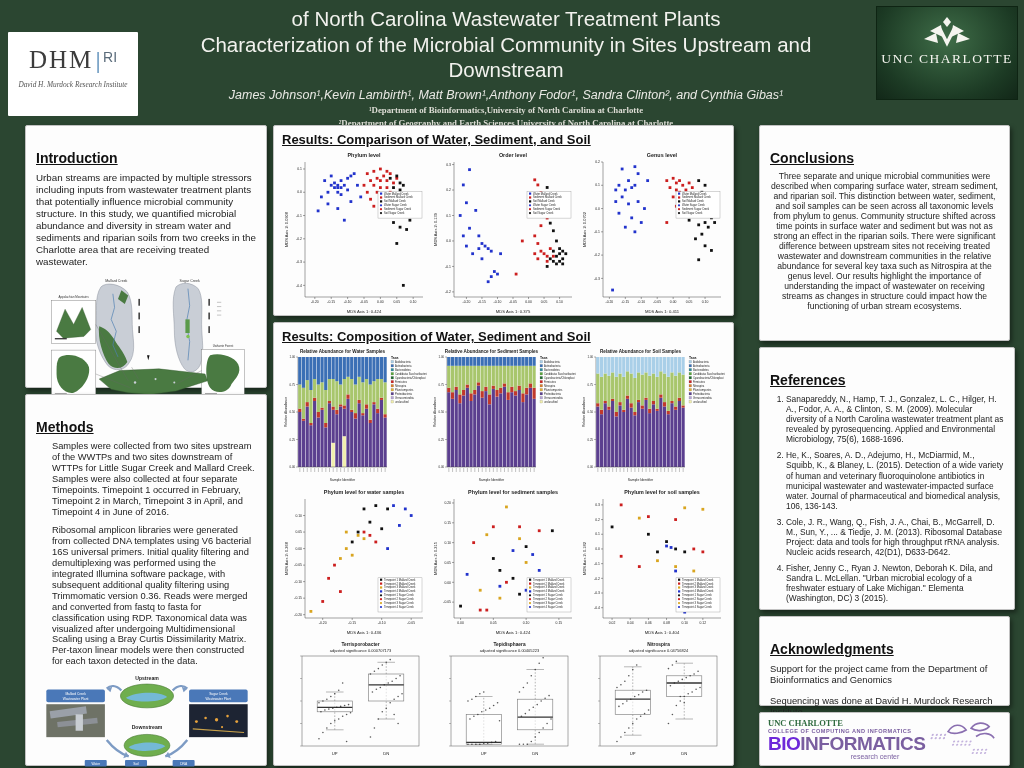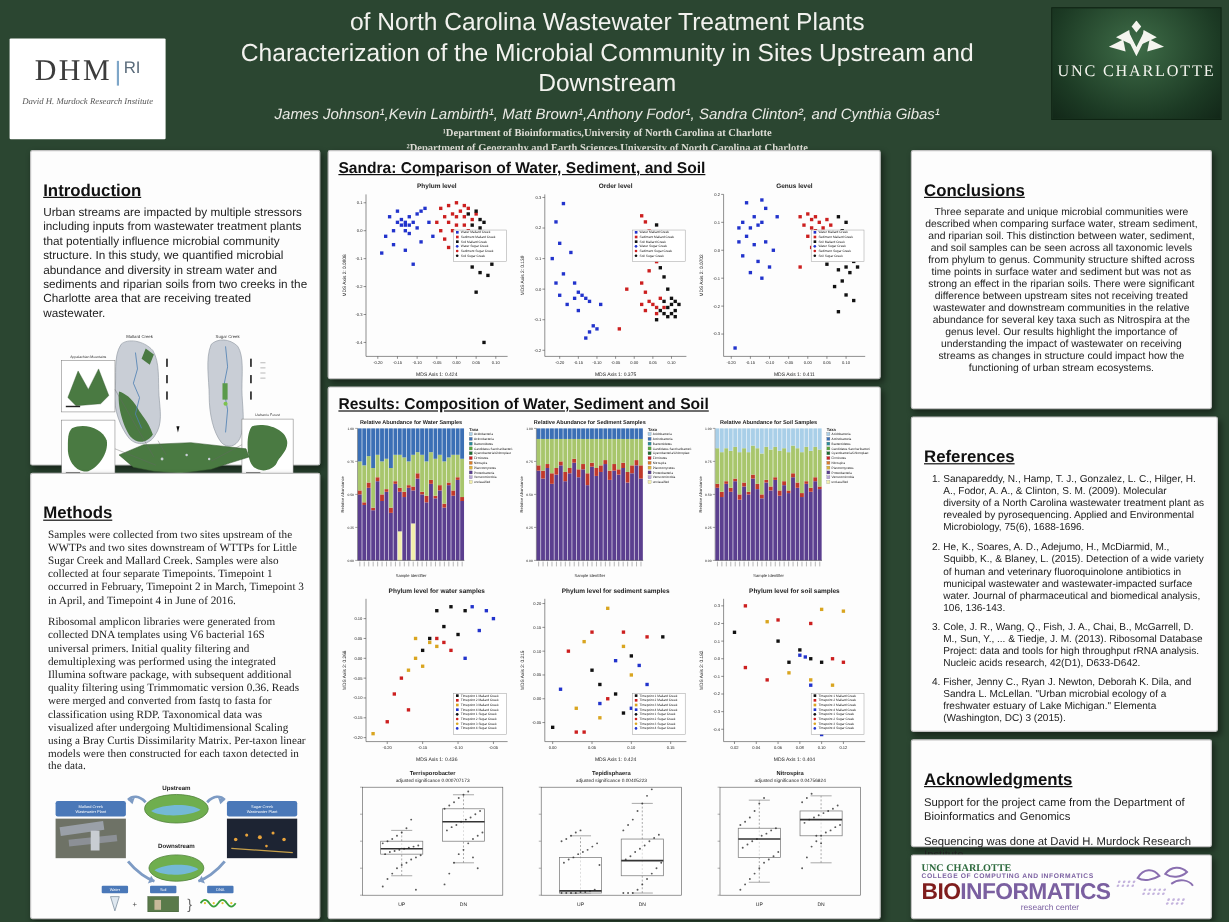--- a/index.html
+++ b/index.html
@@ -3,21 +3,21 @@
 <meta charset="utf-8">
 <style>
   html,body{margin:0;padding:0;}
   body{width:1024px;height:768px;position:relative;background:#2b4631;
        font-family:"Liberation Sans", sans-serif;overflow:hidden;}
   .panel{position:absolute;background:#fdfdfd;border:1px solid #c2c2c2;border-radius:2px;
          box-shadow:2px 3px 5px rgba(0,0,0,.45);box-sizing:border-box;padding:22px 10px;}
   h2.sec{font-size:14px;margin:2px 0 6px 0;text-decoration:underline;color:#111;}
   h2.res{font-size:13px;margin:1px 0 3px 0;text-decoration:underline;color:#111;}
   .body-text{font-size:9.8px;line-height:1.22;color:#222;margin:0 0 7px 0;white-space:pre-line;}
-  .small-text{font-size:9.3px;line-height:1.18;color:#222;margin:0 0 7px 4px;font-family:Liberation Serif, serif;}
+  .small-text{font-size:9.3px;line-height:1.18;color:#222;margin:0 0 7px 16px;}
   
   .dhm{position:absolute;left:8px;top:8px;width:130px;height:84px;background:#fff;
        border-radius:1px;text-align:center;padding-top:14px;box-sizing:border-box;margin-top:24px;}
   .dhm .big{font-family:"Liberation Serif",serif;font-size:25px;color:#3c3c3c;letter-spacing:2px;}
   .dhm .bar{color:#7ea6c8;font-weight:100;font-size:22px;margin:0 2px;}
   .dhm .ri{font-size:14px;color:#5a6b7a;vertical-align:6px;}
   .dhm .tag{font-family:"Liberation Serif",serif;font-style:italic;font-size:7.3px;color:#555;margin-top:6px;}
   .titlewrap{position:absolute;left:142px;top:6px;width:728px;text-align:center;color:#f2f2ee;}
   .titlewrap .t1{font-size:20.5px;line-height:1.25;}
   .titlewrap .auth{font-size:12.5px;font-style:italic;margin-top:5px;color:#e9e9e4;}
@@ -37,21 +37,21 @@
   
   ol.refs{margin:2px 0 0 16px;padding:0;font-size:8.4px;line-height:1.2;color:#222;}
   ol.refs li{margin-bottom:6px;}
   .ack-line{font-size:9.4px;color:#222;margin:4px 0 10px 0;}
   
   .biologo{display:flex;align-items:center;height:100%;}
   .biologo .txt{flex:1;}
   .biologo .l1{font-family:"Liberation Serif",serif;font-size:8.5px;font-weight:bold;color:#2f6b3f;}
   .biologo .l2{font-size:5.6px;font-weight:bold;letter-spacing:.5px;color:#7a5fa0;}
   .biologo .l3{font-size:19px;font-weight:bold;letter-spacing:-.5px;line-height:1;}
-  .biologo .bio{color:#7f1d1d;}
+  .biologo .bio{color:#6d28d9;}
   .biologo .inf{color:#7a5fa0;}
   .biologo .l4{font-size:7px;color:#7a5fa0;text-align:right;margin-right:26px;}
   .conc-text{font-size:8.6px;line-height:1.16;color:#222;margin:0;text-align:center;}
 </style>
 </head>
 <body>
 
 <div class="dhm">
   <div><span class="big">DHM</span><span class="bar">|</span><span class="ri">RI</span></div>
   <div class="tag">David H. Murdock Research Institute</div>
@@ -210,21 +210,21 @@
     <g fill="#e0c22e">
         <circle cx="144" cy="110" r="1"></circle>
         <circle cx="152" cy="110" r="1"></circle>
         <circle cx="160" cy="110" r="1"></circle>
         <circle cx="168" cy="110" r="1"></circle>
       </g>
   </svg>
 </div>
 
 <div class="panel" style="left:273px;top:125px;width:461px;height:191px;padding:5px 8px;">
-  <h2 class="res">Sandra: Comparison of Water, Sediment, and Soil</h2>
+  <h2 class="res">Results: Comparison of Water, Sediment, and Soil</h2>
   <div class="chartrow row-mds">
     <div class="chart">
         <svg viewBox="0 0 145 166" width="100%" height="100%">
           <line x1="23" y1="12" x2="23" y2="147" stroke="#444" stroke-width="0.5"></line>
           <line x1="23" y1="147" x2="141" y2="147" stroke="#444" stroke-width="0.5"></line>
           <line x1="32.83333333333333" y1="147" x2="32.83333333333333" y2="149" stroke="#444" stroke-width="0.5"></line>
           <text x="32.83333333333333" y="153" font-size="3.4" text-anchor="middle" fill="#222">-0.20</text>
           <line x1="49.22222222222223" y1="147" x2="49.22222222222223" y2="149" stroke="#444" stroke-width="0.5"></line>
           <text x="49.22222222222223" y="153" font-size="3.4" text-anchor="middle" fill="#222">-0.15</text>
           <line x1="65.61111111111111" y1="147" x2="65.61111111111111" y2="149" stroke="#444" stroke-width="0.5"></line>

